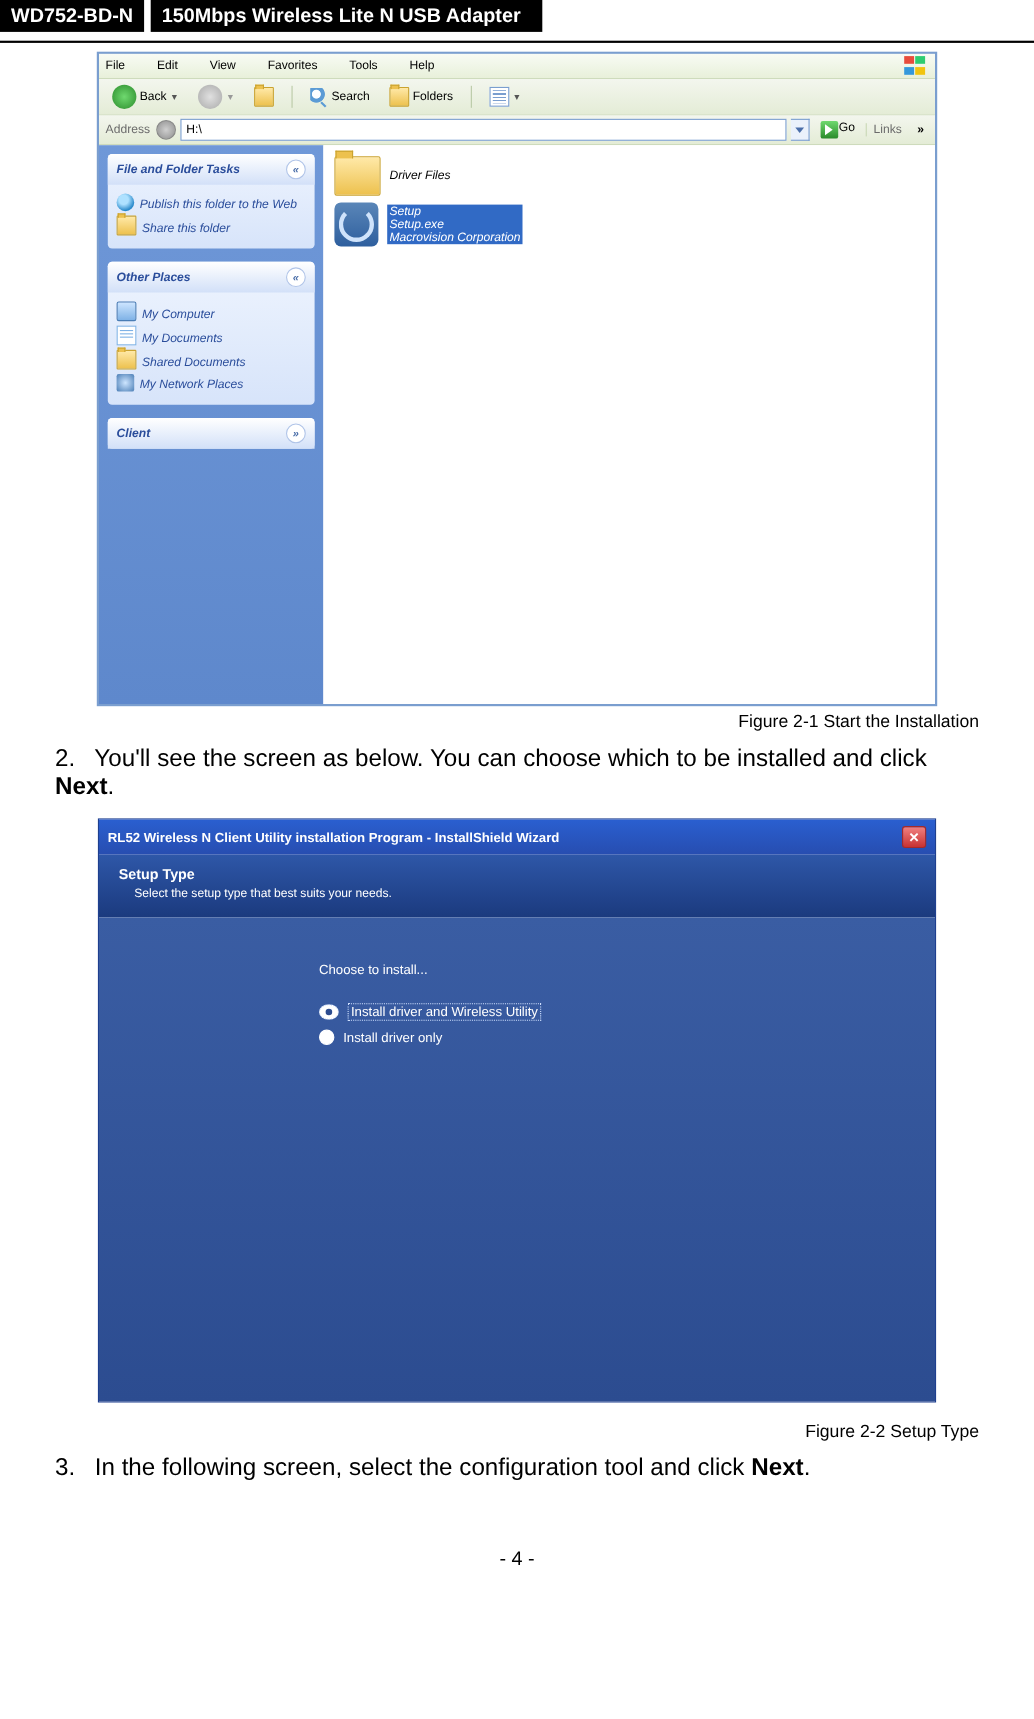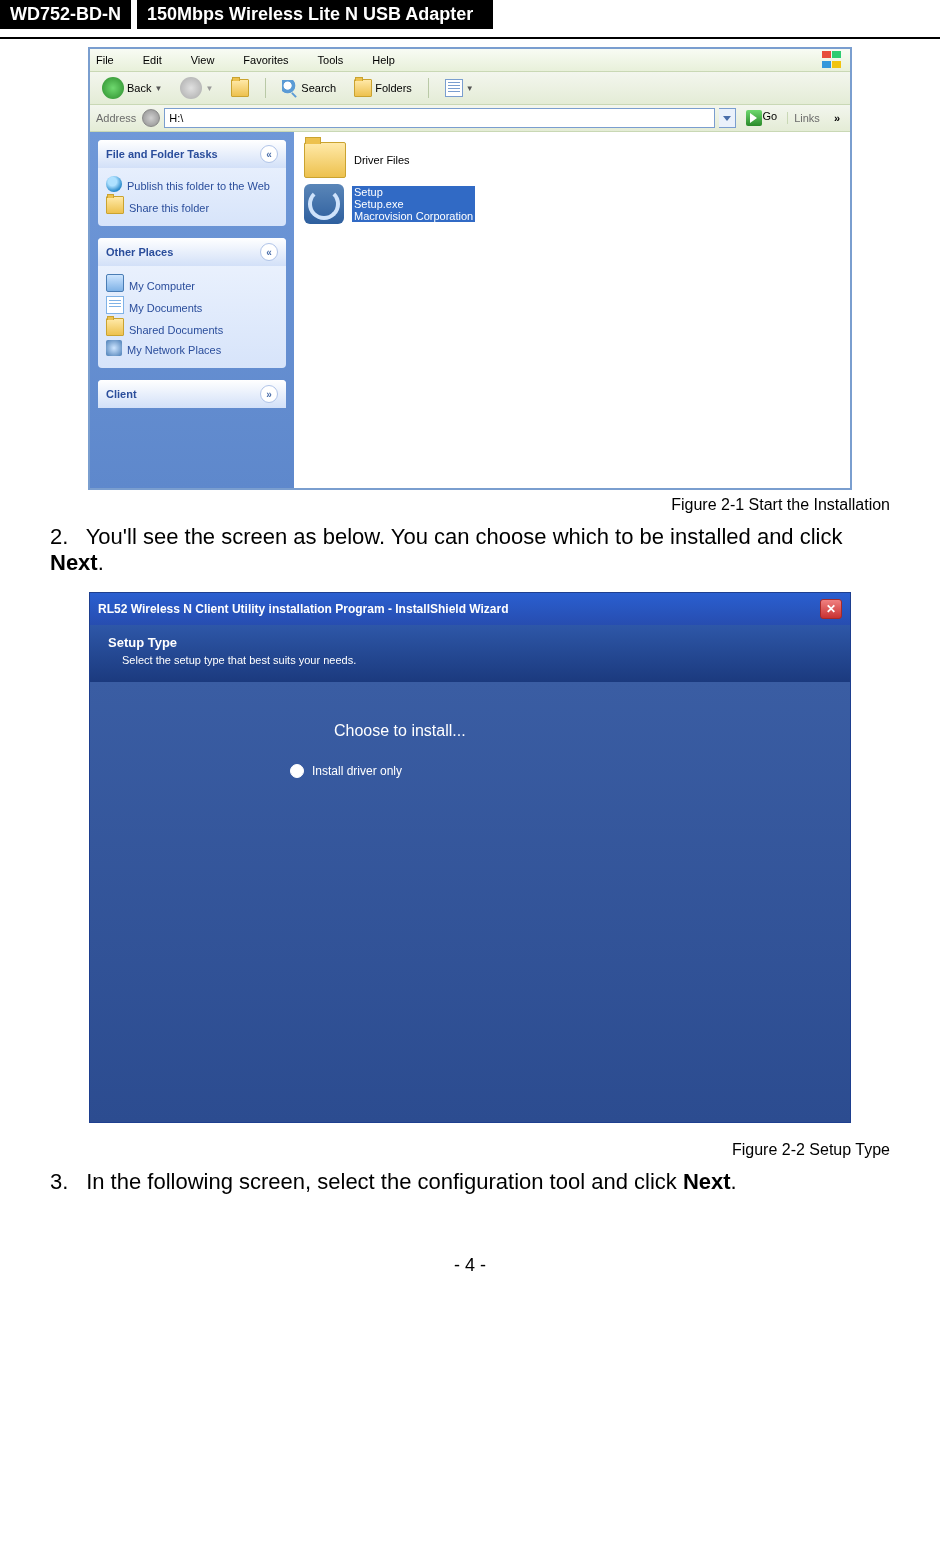--- a/index.html
+++ b/index.html
@@ -37,21 +37,21 @@
   .addrbar label{ color:#6b6b6b; margin-right:2px;}
   .addrbar .drive{ width:16px; height:16px; border-radius:50%; background:radial-gradient(#cfcfcf,#8e8e8e); border:1px solid #888;}
   .addrbar input{ flex:1; border:1px solid #7a9ecf; height:18px; font-size:11px; padding:0 4px; background:#fff;}
   .addrbar .comb{ width:16px; height:18px; border:1px solid #7a9ecf; border-left:none; background:#eaf1fb; display:flex; align-items:center; justify-content:center;}
   .addrbar .arr{ width:0;height:0;border-left:4px solid transparent;border-right:4px solid transparent;border-top:5px solid #4a6ea9;}
   .go{ display:flex; align-items:flex-start; gap:1px; padding:0 6px;}
   .go .gsq{ width:16px;height:16px;background:linear-gradient(#6fd96f,#2a8a2a); border-radius:2px; position:relative;}
   .go .gsq::after{content:""; position:absolute; left:4px; top:3px; width:0;height:0;border-top:5px solid transparent;border-bottom:5px solid transparent;border-left:7px solid #fff;}
   .links{ padding:0 6px; color:#6b6b6b; border-left:1px solid #c9d8b5;}
   .chev{ font-weight:bold; padding:0 4px;}
-  .body { display:flex; height:356px; }
+  .body { display:flex; height:508px;font-style:italic; }
   .side { width:188px; background:linear-gradient(#6f98d8,#5e88cc); padding:8px;}
   .panel { background:linear-gradient(#eef4fe,#d7e4fa); border-radius:4px; margin-bottom:12px; font-size:11px; }
   .panel-h { background:linear-gradient(#fff,#d2e0f8); border-radius:4px 4px 0 0; padding:5px 8px; color:#2a4d9b; font-weight:bold; display:flex; justify-content:space-between; align-items:center; cursor:pointer;}
   .panel-h .chv{ width:16px;height:16px;border-radius:50%;background:#fff;border:1px solid #b0c4e8;display:flex;align-items:center;justify-content:center;color:#4a6ea9;font-size:10px;}
   .panel-b { padding:6px 8px 10px 8px; }
   .panel-b a { color:#2a4d9b; text-decoration:none; display:flex; align-items:flex-end; gap:5px; padding:2px 0; cursor:pointer;}
   .pi{ width:16px; height:16px; flex-shrink:0;}
   .pi.globe{ background:radial-gradient(circle at 40% 35%,#aee1ff 30%,#2a8acb 70%); border-radius:50%;}
   .pi.fold{ background:linear-gradient(#ffe9a8,#edc14e); border:1px solid #caa330; border-radius:1px; position:relative;}
   .pi.fold::before{content:"";position:absolute;top:-3px;left:0;width:5px;height:3px;background:#edc14e;border:1px solid #caa330;border-bottom:none;}
@@ -70,21 +70,21 @@
   .item.sel .txt span{ display:block;}
 
   
   .wizard { width:760px; margin:0 auto; border:1px solid #1e3f8f; font-family:Tahoma,Arial,sans-serif; font-size:12px;}
   .titlebar{ background:linear-gradient(#2a5fd0,#274db0); color:#fff; font-weight:bold; padding:6px 8px; display:flex; align-items:center; justify-content:space-between;}
   .close{ width:20px;height:18px;background:linear-gradient(#f08080,#c83232);border:1px solid #a52a2a;border-radius:3px;display:flex;align-items:center;justify-content:center;color:#fff;font-weight:bold;font-size:12px;cursor:pointer;}
   .wiz-hd{ background:linear-gradient(#2e57a8,#1b3a7e); color:#fff; padding:10px 18px 16px 18px;}
   .wiz-hd .t{ font-weight:bold; font-size:13px;}
   .wiz-hd .s{ font-size:11px; padding-left:14px; padding-top:4px;}
   .wiz-body{ background:linear-gradient(#3a5da3,#2c4c90); min-height:400px; color:#fff; padding:40px 0 0 200px; position:relative;}
-  .wiz-body .lbl{ margin-bottom:24px; font-size:16px;margin-left:44px;}
+  .wiz-body .lbl{ margin-bottom:24px; font-size:12px;}
   .radio-row{ display:flex; align-items:center; gap:8px; margin:8px 0; font-size:12px;}
   .radio{ width:12px;height:12px;border-radius:50%;border:1px solid #fff;background:#fff;display:inline-flex;align-items:center;justify-content:center;cursor:pointer;}
   .radio.on::after{content:"";width:6px;height:6px;border-radius:50%;background:#2c4c90;}
   .radio-row.sel span{ border:1px dotted #cfe0ff; padding:0 2px;}
   .wiz-foot{ background:linear-gradient(#e8edf7,#d5dff0); padding:10px 18px; display:flex; align-items:center; gap:10px;}
   .brand{ color:#6e80a7; font-style:italic; font-weight:bold; letter-spacing:0.5px; font-size:15px;}
   .brand b{ color:#556a94; font-style:normal;}
   .spacer{ flex:1;}
   .btn{ min-width:90px; padding:3px 14px; background:linear-gradient(#fdfdfd,#e7ecf5); border:1px solid #8a9cc0; border-radius:3px; font-size:12px; cursor:pointer; text-align:center;}
   .btn.dis{ color:#9aa5bb; cursor:default;}
@@ -238,20 +238,24 @@
       <div class="close">
           <span>✕</span>
         </div>
     </div>
     <div class="wiz-hd">
       <div class="t">Setup Type</div>
       <div class="s">Select the setup type that best suits your needs.</div>
     </div>
     <div class="wiz-body">
       <div class="lbl">Choose to install...</div>
+      <div class="radio-row sel">
+        <span class="radio on"></span>
+        <span>Install driver and Wireless Utility</span>
+      </div>
       <div class="radio-row">
         <span class="radio"></span>
         <span>Install driver only</span>
       </div>
     </div>
   </div>
 
   <div class="caption" style="margin-top:18px;">Figure 2-2 Setup Type</div>
 
   <div class="step">

